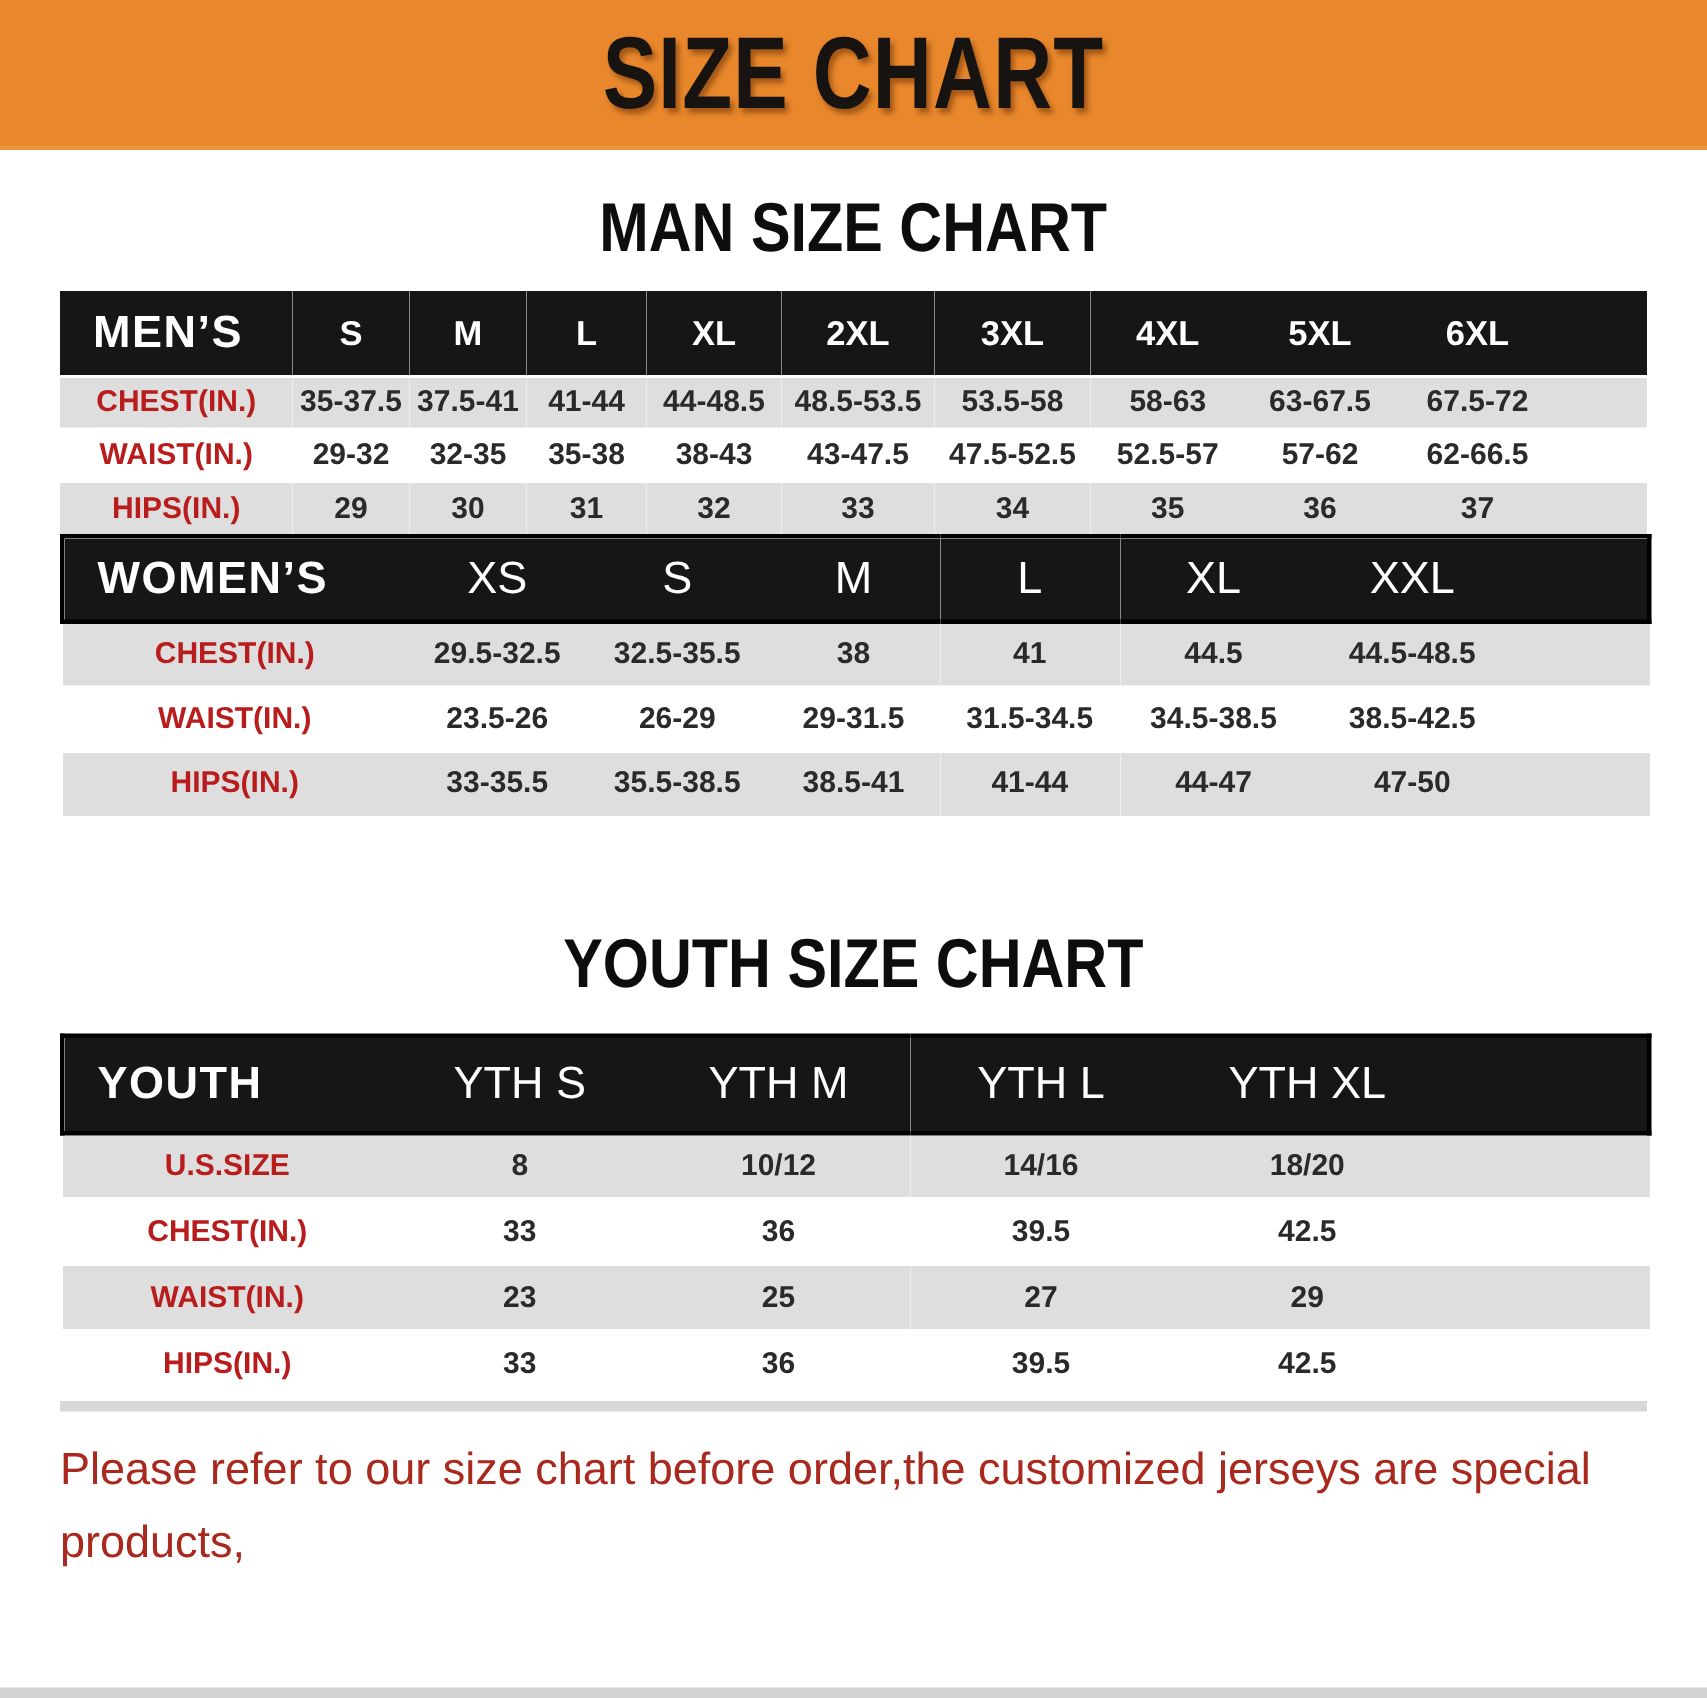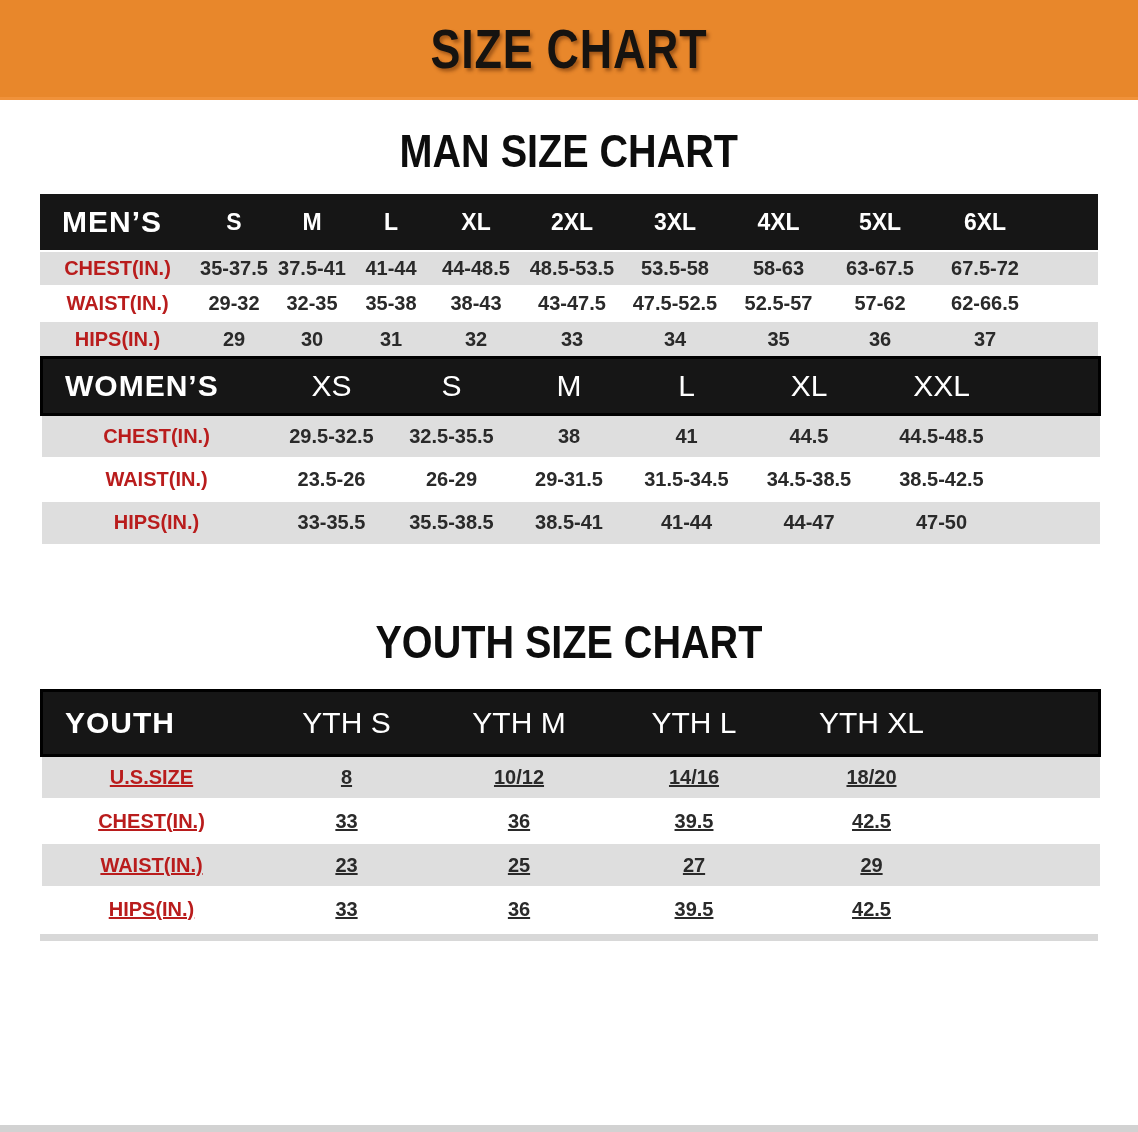--- a/index.html
+++ b/index.html
@@ -10,21 +10,21 @@
     font-family:"Liberation Sans", sans-serif;
   }
 
   
   .banner {
     height:100px; background:#E8872B;
     border-bottom:3px solid #F0923B;
     display:flex; align-items:center; justify-content:center;
   }
   .banner h1 {
-    margin:0; font-size:56px; font-weight:bold; color:#161310;
+    margin:0; font-size:68px; font-weight:bold; color:#161310;
     letter-spacing:1px; line-height:1;
     text-shadow:3px 3px 4px rgba(80,30,0,0.45);
   }
   .condensed { display:inline-block; transform:scaleX(0.8); transform-origin:center; }
 
   
   .section-heading {
     margin:0; text-align:center; font-weight:bold; color:#0d0d0d;
     font-size:46px; line-height:52px;
   }
@@ -56,21 +56,21 @@
   .framed thead th:last-child  { border-right:3px solid #000; }
   .women-table thead th { height:57px; }
   .youth-table thead th { height:65px; }
 
   .size-table tbody tr { border-top:2px solid #ffffff; }
   .size-table tbody td {
     font-size:20px; font-weight:bold; color:#2a2a2a;
   }
   .men-table   tbody td { height:35px; }
   .women-table tbody td { height:43px; }
-  .youth-table tbody td { height:44px;text-decoration:underline; }
+  .youth-table tbody td { height:44px; }
   .size-table td.rowlabel { color:#b91c1c; }
   tr.r-gray  td { background:#DEDEDE; }
   tr.r-white td { background:#FFFFFF; }
 
   .table-footer {
     width:1058px; margin-left:40px; height:7px; background:#D8D8D8; margin-top:3px;
   }
 
   
   .disclaimer {
@@ -275,15 +275,19 @@
         <td>36</td>
         <td>39.5</td>
         <td>42.5</td>
         <td></td>
       </tr>
     </tbody>
   </table>
 
   <div class="table-footer"></div>
 
+  <p class="disclaimer">
+    <span>Please refer to our size chart before order,the customized jerseys are special products,</span><br>
+    
+  </p>
 
   <div class="bottom-strip"></div>
 </div>
 
 </body></html>

